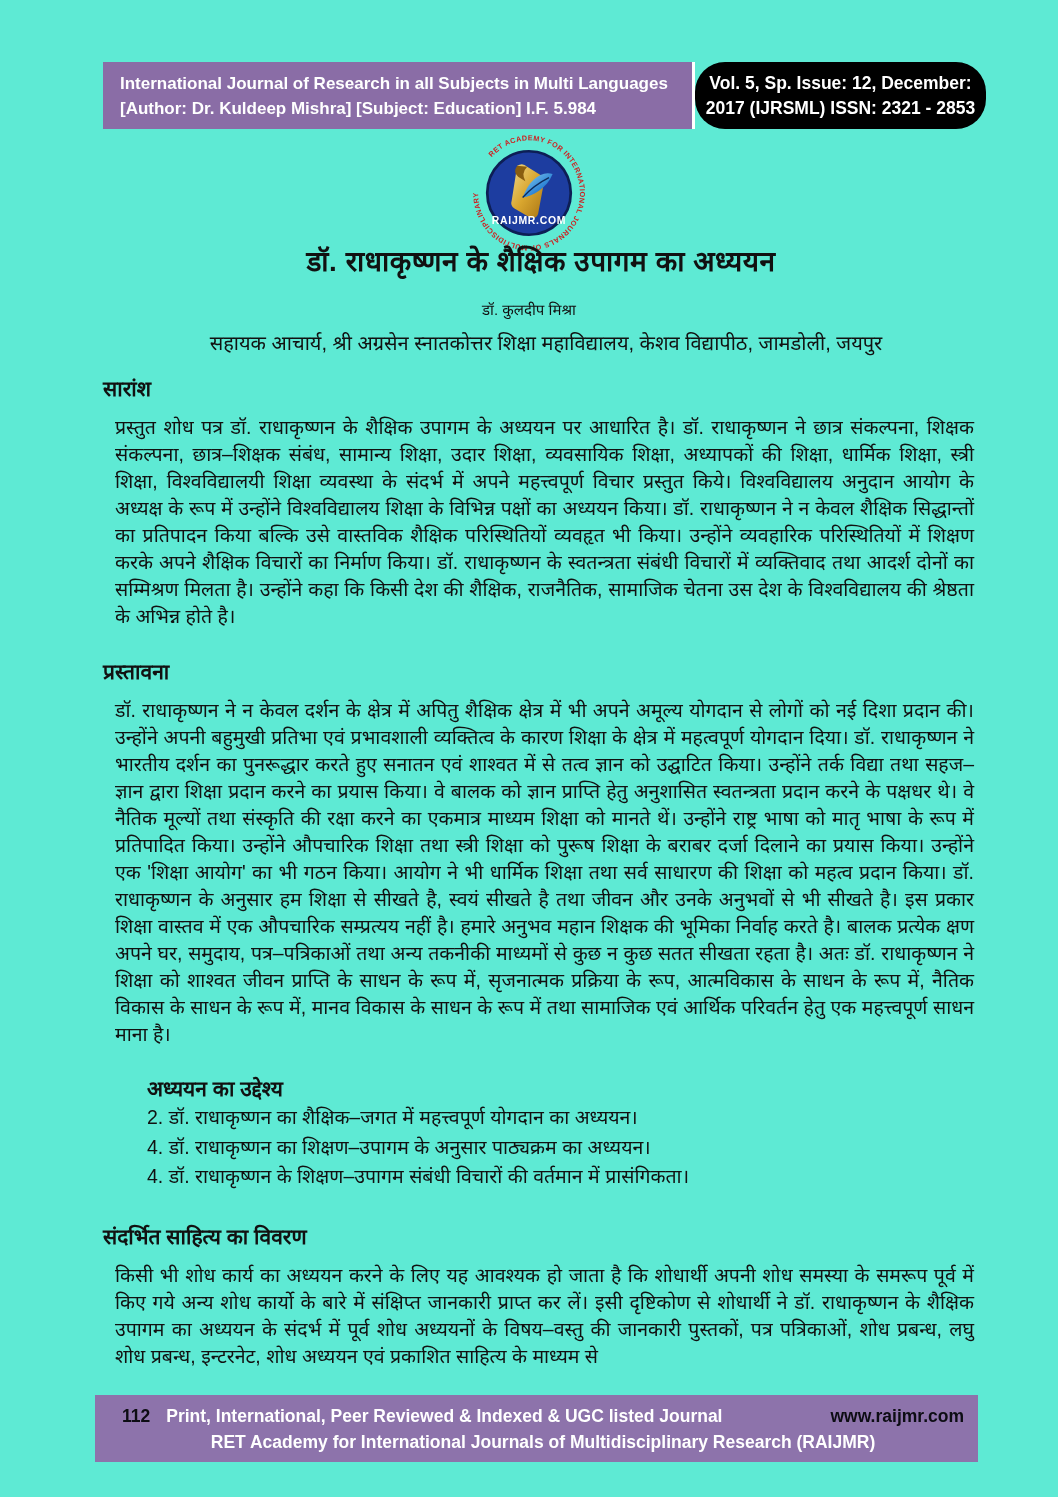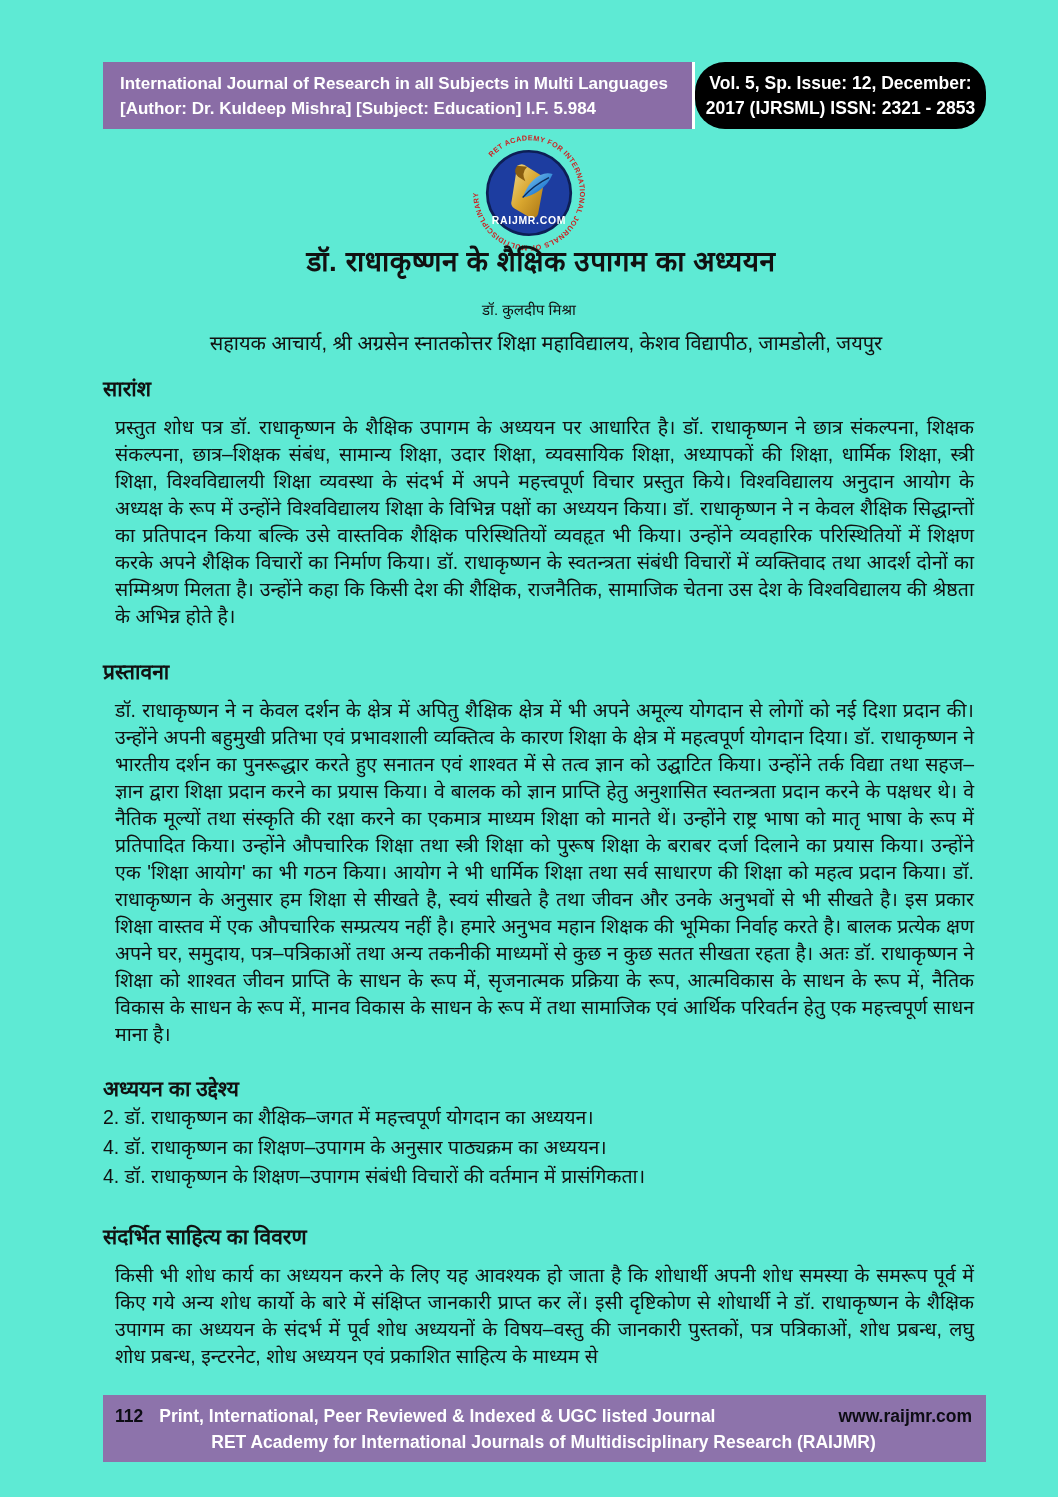--- a/index.html
+++ b/index.html
@@ -30,28 +30,28 @@
     font-size:28px; font-weight:bold; letter-spacing:0.5px; margin:0;
   }
   .author { position:absolute; top:299px; left:0; width:100%; text-align:center; font-size:15px; }
   .affiliation { position:absolute; top:329px; left:17px; width:100%; text-align:center; font-size:20px; }
   
   .content { position:absolute; left:103px; top:374px; width:883px; }
   .section { margin:0 0 23px 0; }
   .section h2 { font-size:21px; font-weight:bold; margin:0 0 1px 0; }
   .section p  { font-size:19.5px; line-height:27px; text-align:justify; margin:12px; }
   .obj-item { font-size:19.5px; line-height:29.5px; }
-  .section.objectives { margin-top:26px; }
+  .section.objectives { margin-top:26px;margin-left:44px; }
   .section.literature { margin-top:30px; }
   .section.introduction { margin-top:27px; }
   
   .footer {
-    position:absolute; left:103px; bottom:35px; width:883px; height:67px;
+    position:absolute; left:95px; bottom:35px; width:883px; height:67px;
     background:#8d73ab; color:#fff; font-weight:bold; box-sizing:border-box;
-    padding:8px 14px 0 12px; font-size:17.5px; line-height:26px;
+    padding:8px 14px 0 27px; font-size:17.5px; line-height:26px;
   }
   .footer-row1 { display:flex; align-items:baseline; }
   .footer-page { color:#0d0d14; margin-right:16px; }
   .footer-left-text { flex:1 1 auto; }
   .footer-url { color:#0d0d14; text-decoration:none; }
   .footer-row2 { text-align:center; }
 </style>
 </head>
 <body>
 

